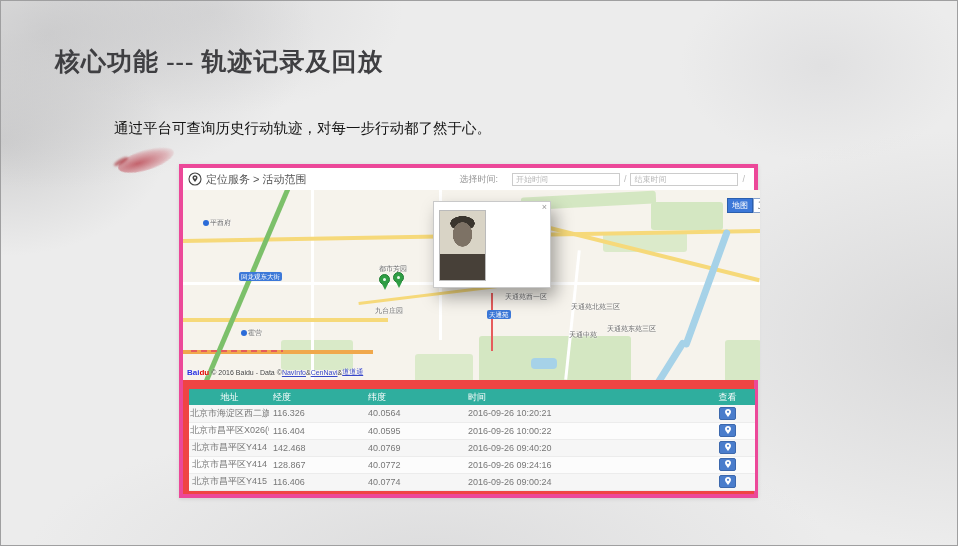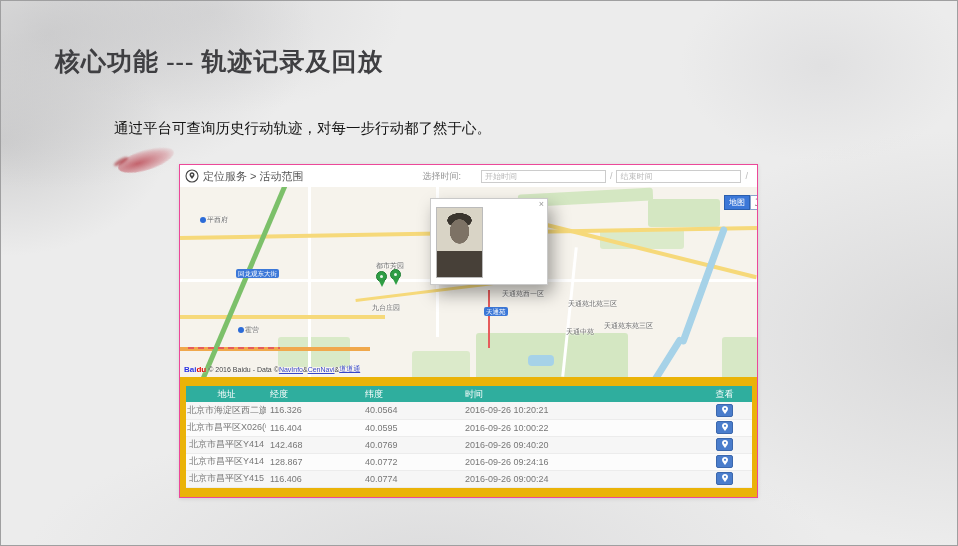--- a/index.html
+++ b/index.html
@@ -39,33 +39,33 @@
     font-weight:bold; font-size:25px; color:#3f3f42; letter-spacing:1px;
   }
   .slide-subtitle {
     position:absolute; left:113px; top:118px;
     font-size:14.5px; color:#141414;
   }
 
   
   .panel {
     position:absolute; left:178px; top:163px; width:579px; height:334px;
-    background:#eab308; border:1px solid #ec4899;
+    background:#ef4444; border:4px solid #ec4899;
     box-shadow:0 1px 4px rgba(0,0,0,.10);
   }
   .panel-header {
     height:22px; display:flex; align-items:center; padding:0 5px;
     background:#fff;
   }
   .crumb-icon { width:14px; height:14px; margin-right:4px; flex:0 0 auto; }
   .breadcrumb { font-size:11px; color:#555; }
   .spacer { flex:1; }
-  .tf-label { font-size:9px; color:#999; margin-right:20px; }
+  .tf-label { font-size:9px; color:#999; margin-right:14px; }
   .tf-input {
-    width:125px; height:13px; border:1px solid #ccc; background:#fff;
+    width:108px; height:13px; border:1px solid #ccc; background:#fff;
     font-size:8px; color:#444; padding:0 3px; outline:none;
   }
   .tf-input::placeholder { color:#b9b9b9; }
   .tf-sep { font-size:9px; color:#bbb; margin:0 4px; }
 
   
   .map {
     position:relative; width:577px; height:190px; overflow:hidden;
     background:#f6f3ec;
   }

